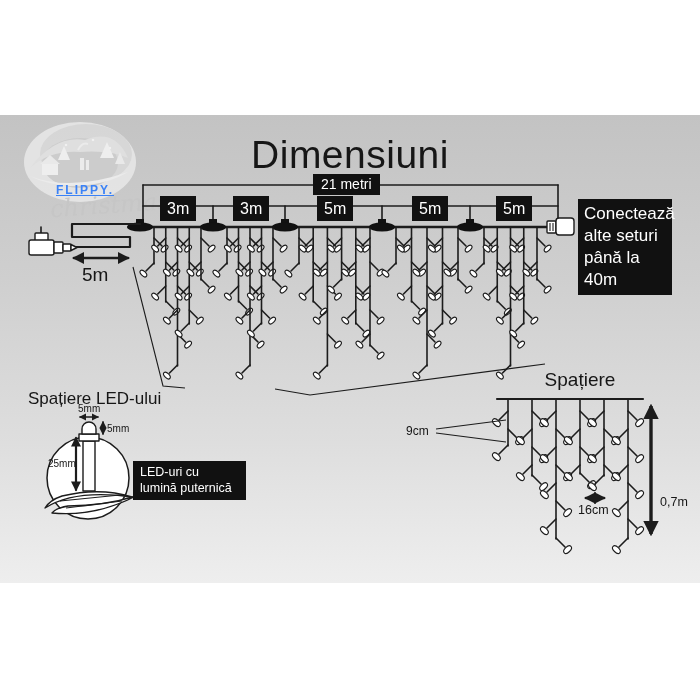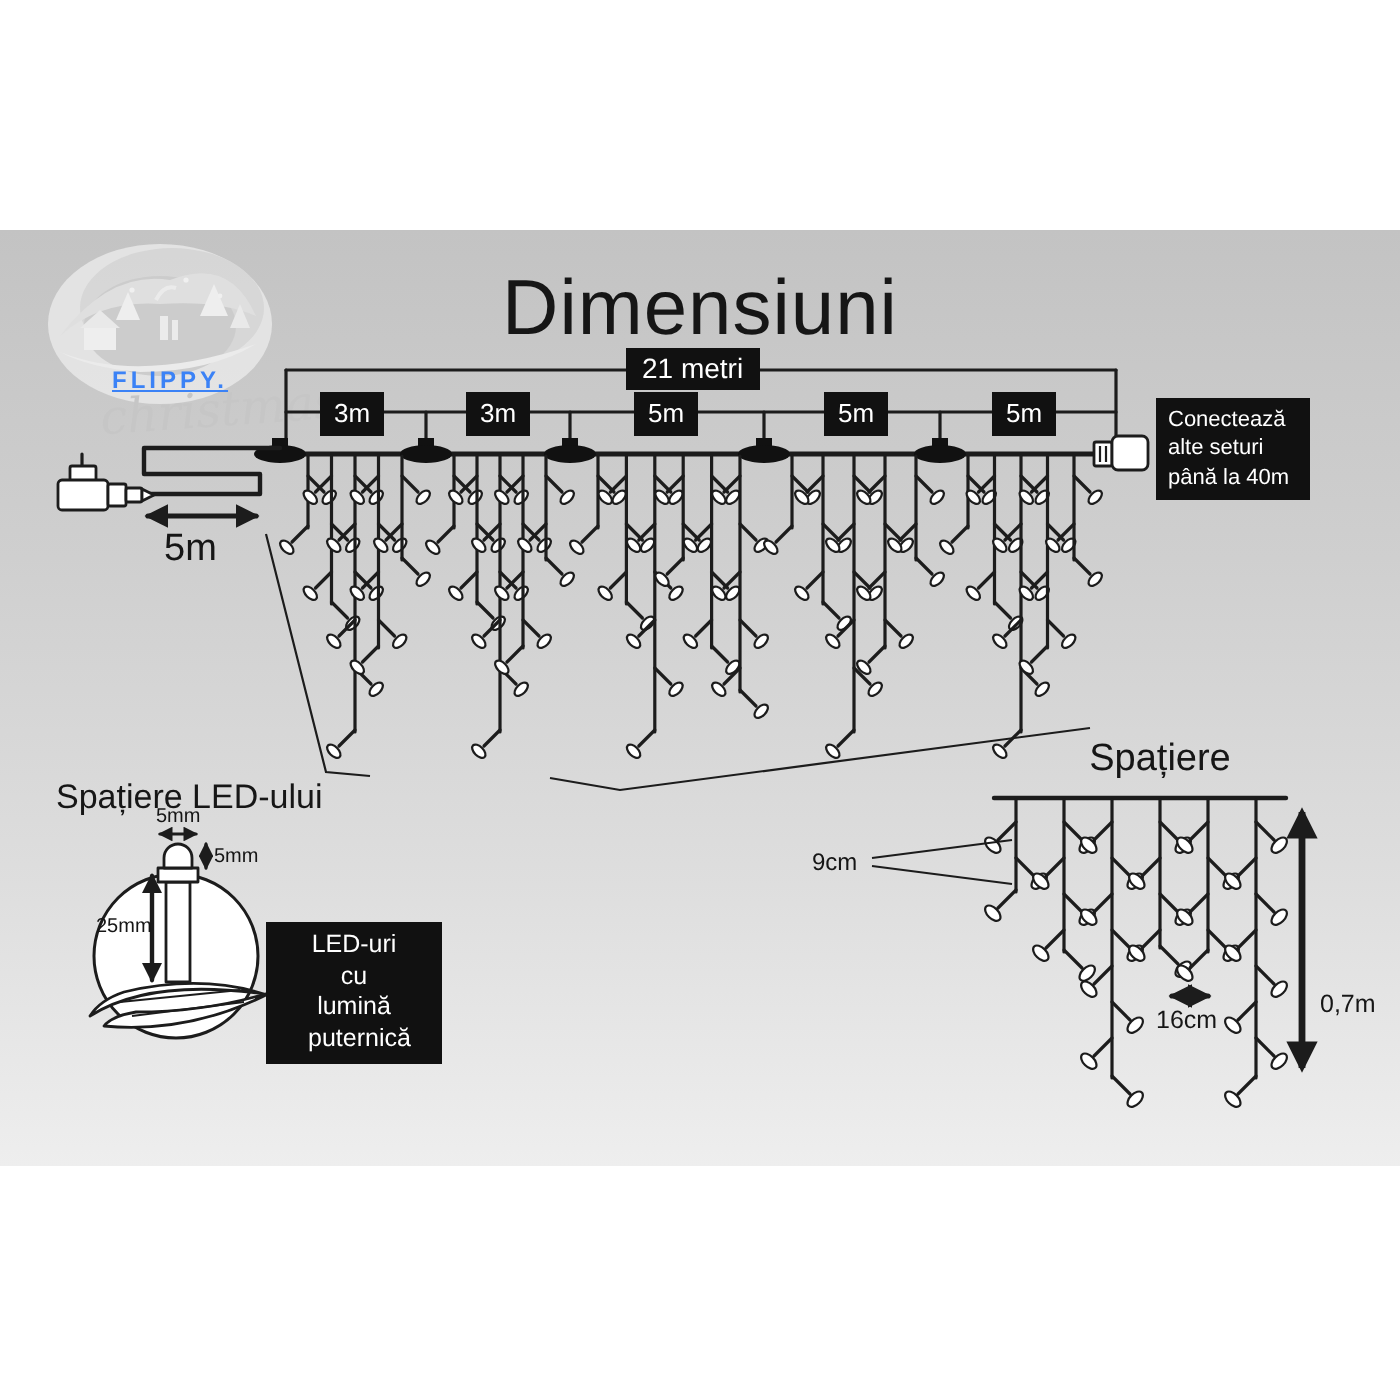--- a/index.html
+++ b/index.html
@@ -14,21 +14,21 @@
         background:linear-gradient(180deg,#c3c3c3 0%,#cfcfcf 35%,#dedede 70%,#eeeeee 100%);}
   svg{position:absolute;left:0;top:0;}
   .w{stroke:var(--line);stroke-width:1.6;fill:none;stroke-linecap:round;stroke-linejoin:round;}
   .w2{stroke:var(--line);stroke-width:2.2;fill:none;stroke-linecap:round;stroke-linejoin:round;}
   .w25{stroke:var(--line);stroke-width:2.6;fill:none;stroke-linecap:round;}
   .thin{stroke:var(--line);stroke-width:1.1;fill:none;}
   .bulb{fill:#ffffff;stroke:var(--line);stroke-width:1.1;}
   .plugfill{fill:#ffffff;stroke:var(--line);stroke-width:1.4;stroke-linejoin:round;}
   .tag{position:absolute;background:var(--label-bg);color:var(--label-fg);
        text-align:center;line-height:1.2;}
-  .seg-tag{font-size:13px;padding:3px 7px;}
+  .seg-tag{font-size:16px;padding:3px 7px;}
   .title{position:absolute;left:0;top:133px;width:700px;text-align:center;
          font-size:39px;color:#161616;letter-spacing:0.5px;}
   .meas{position:absolute;color:#161616;}
   .footer{position:absolute;left:0;top:557px;width:700px;text-align:center;
           font-size:15px;color:#101010;}
   .logo-flippy{position:absolute;left:56px;top:183px;font-size:12px;letter-spacing:2px;
                color:#3b82f6;font-weight:bold;text-decoration:underline;}
   .logo-christmas{position:absolute;left:50px;top:191px;font-size:24px;color:#c6c6c6;
                   font-family:"DejaVu Serif",serif;font-style:italic;transform:rotate(-4deg);}
 </style>
@@ -475,29 +475,29 @@
   <div class="title">Dimensiuni</div>
 
   <div class="tag" style="left:313px;top:174px;font-size:14px;padding:2px 8px;">21 metri</div>
 
   <div class="tag seg-tag" style="left:160px;top:196px;">3m</div>
   <div class="tag seg-tag" style="left:233px;top:196px;">3m</div>
   <div class="tag seg-tag" style="left:317px;top:196px;">5m</div>
   <div class="tag seg-tag" style="left:412px;top:196px;">5m</div>
   <div class="tag seg-tag" style="left:496px;top:196px;">5m</div>
 
-  <div class="tag" style="left:578px;top:199px;width:77px;font-size:11px;text-align:left;padding:4px 6px;line-height:1.3;">Conectează alte seturi până la 40m</div>
+  <div class="tag" style="left:578px;top:199px;width:94px;font-size:17px;text-align:left;padding:4px 6px;line-height:1.3;">Conectează alte seturi până la 40m</div>
 
   <div class="meas" style="left:82px;top:264px;font-size:19px;">5m</div>
 
 
   <div class="meas" style="left:28px;top:389px;font-size:17px;">Spațiere LED-ului</div>
   <div class="meas" style="left:78px;top:403px;font-size:10px;">5mm</div>
   <div class="meas" style="left:107px;top:423px;font-size:10px;">5mm</div>
   <div class="meas" style="left:48px;top:458px;font-size:10px;">25mm</div>
-  <div class="tag" style="left:133px;top:461px;width:88px;font-size:12.5px;text-align:center;padding:4px 21px;line-height:1.25;">LED-uri cu lumină puternică</div>
+  <div class="tag" style="left:133px;top:461px;width:113px;font-size:12.5px;text-align:left;padding:4px 7px;line-height:1.25;">LED-uri cu lumină puternică</div>
 
   <div class="meas" style="left:540px;top:369px;width:80px;text-align:center;font-size:19px;">Spațiere</div>
   <div class="meas" style="left:406px;top:424px;font-size:12px;">9cm</div>
   <div class="meas" style="left:578px;top:503px;font-size:12.5px;">16cm</div>
   <div class="meas" style="left:660px;top:459px;font-size:12.5px;margin-top:36px;">0,7m</div>
 
 </div>
 
 </body></html>

